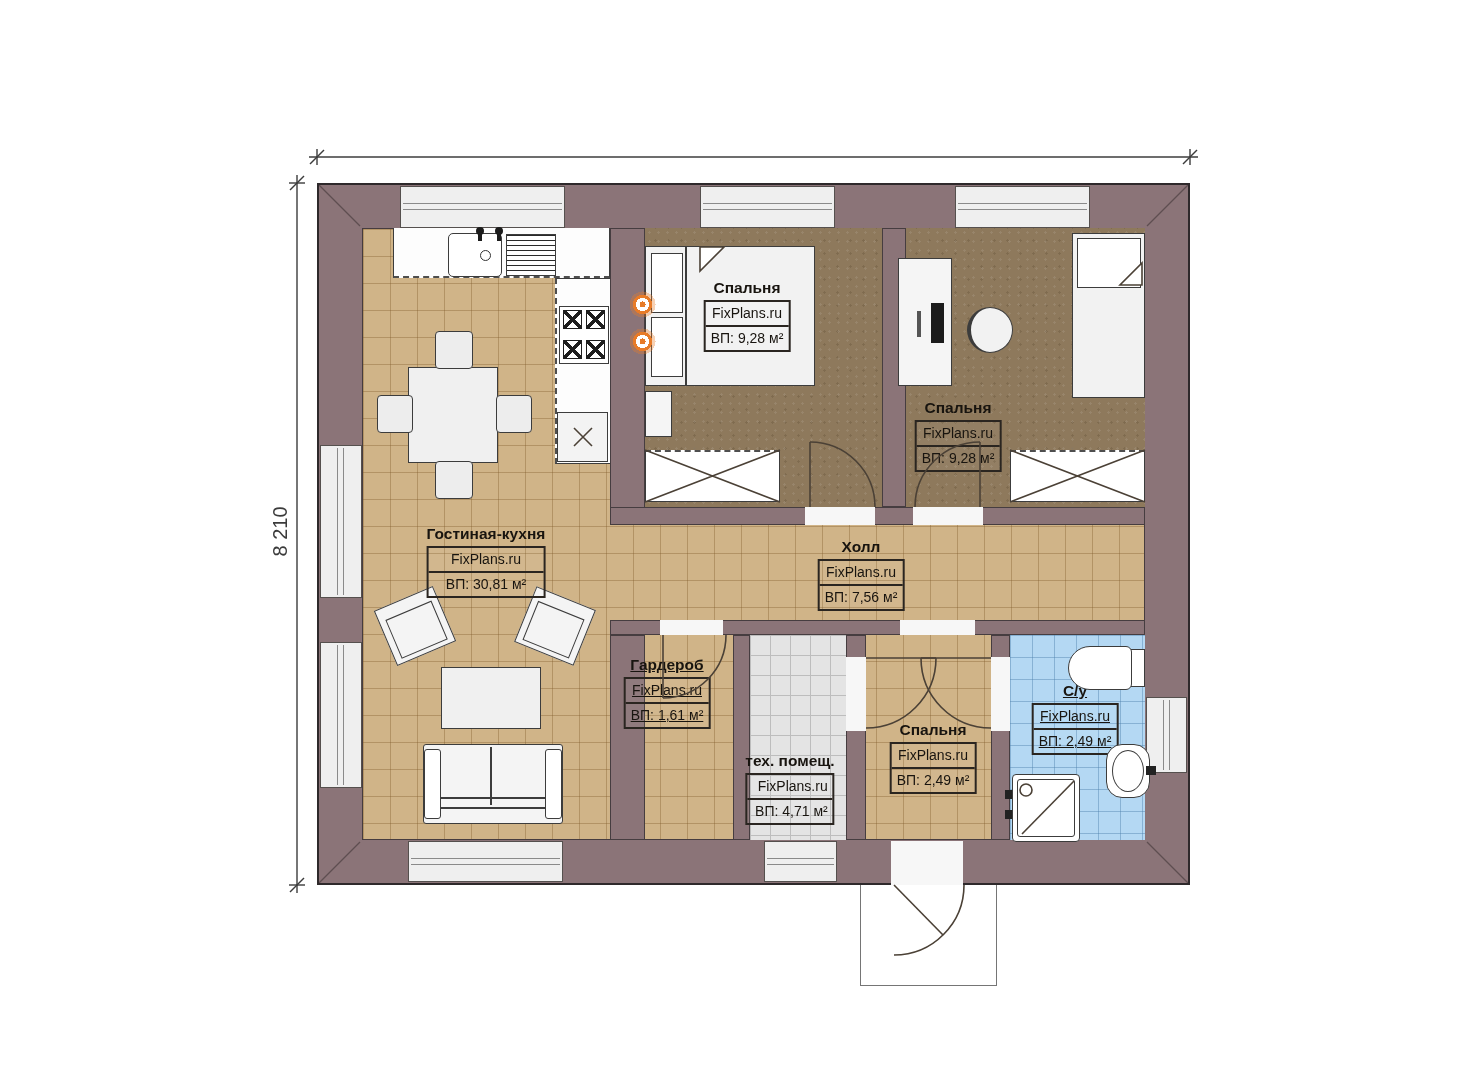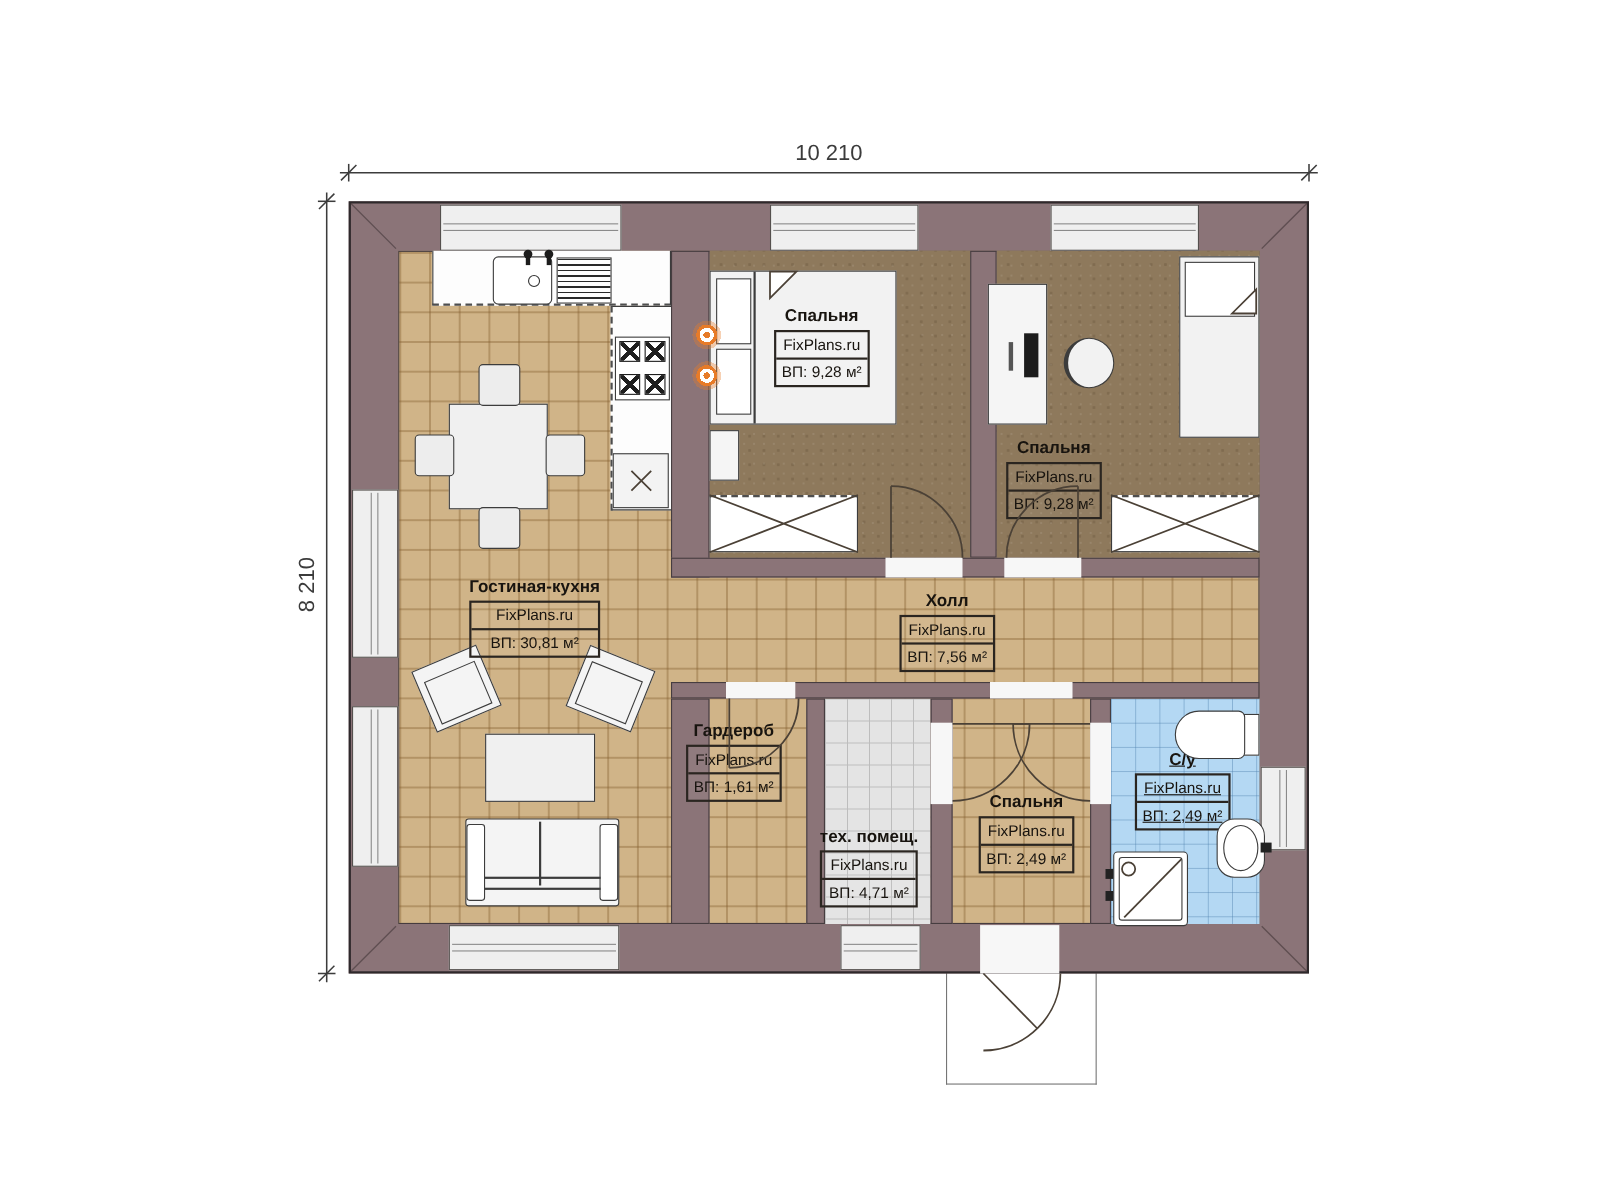--- a/index.html
+++ b/index.html
@@ -188,28 +188,28 @@
       <div class="row">ВП: 30,81 м²</div>
     </div>
   </div>
   <div class="abs rlabel" style="left:861px;top:538px;">
     <div class="rname">Холл</div>
     <div class="rbox">
       <div class="row wm">FixPlans.ru</div>
       <div class="row">ВП: 7,56 м²</div>
     </div>
   </div>
-  <div class="abs rlabel" style="left:667px;top:656px;">
+  <div class="abs rlabel" style="left:667px;top:656px;text-decoration:underline;">
     <div class="rname">Гардероб</div>
     <div class="rbox">
       <div class="row wm">FixPlans.ru</div>
       <div class="row">ВП: 1,61 м²</div>
     </div>
   </div>
-  <div class="abs rlabel" style="left:790px;top:752px;">
+  <div class="abs rlabel" style="left:790px;top:752px;text-align:right;">
     <div class="rname">тех. помещ.</div>
     <div class="rbox">
       <div class="row wm">FixPlans.ru</div>
       <div class="row">ВП: 4,71 м²</div>
     </div>
   </div>
   <div class="abs rlabel" style="left:933px;top:721px;">
     <div class="rname">Спальня</div>
     <div class="rbox">
       <div class="row wm">FixPlans.ru</div>
@@ -217,21 +217,20 @@
     </div>
   </div>
   <div class="abs rlabel" style="left:1075px;top:682px;text-decoration:underline;">
     <div class="rname">С/у</div>
     <div class="rbox">
       <div class="row wm">FixPlans.ru</div>
       <div class="row">ВП: 2,49 м²</div>
     </div>
   </div>
 
-  <div class="abs dimtext" style="left:317px;top:128px;width:873px;text-align:center;">10 210</div>
   <div class="abs dimtext" style="left:180px;top:520px;width:200px;text-align:center;transform:rotate(-90deg);">8 210</div>
 
   <svg id="linework" viewBox="0 0 1473 1080" xmlns="http://www.w3.org/2000/svg">
     <g stroke="#4b4136" stroke-width="1.6" fill="none">
 
       <path d="M810,507 L810,442"></path>
         <path d="M810,442 A65,65 0 0 1 875,507"></path>
 
       <path d="M980,507 L980,442"></path>
         <path d="M915,507 A65,65 0 0 1 980,442"></path>

